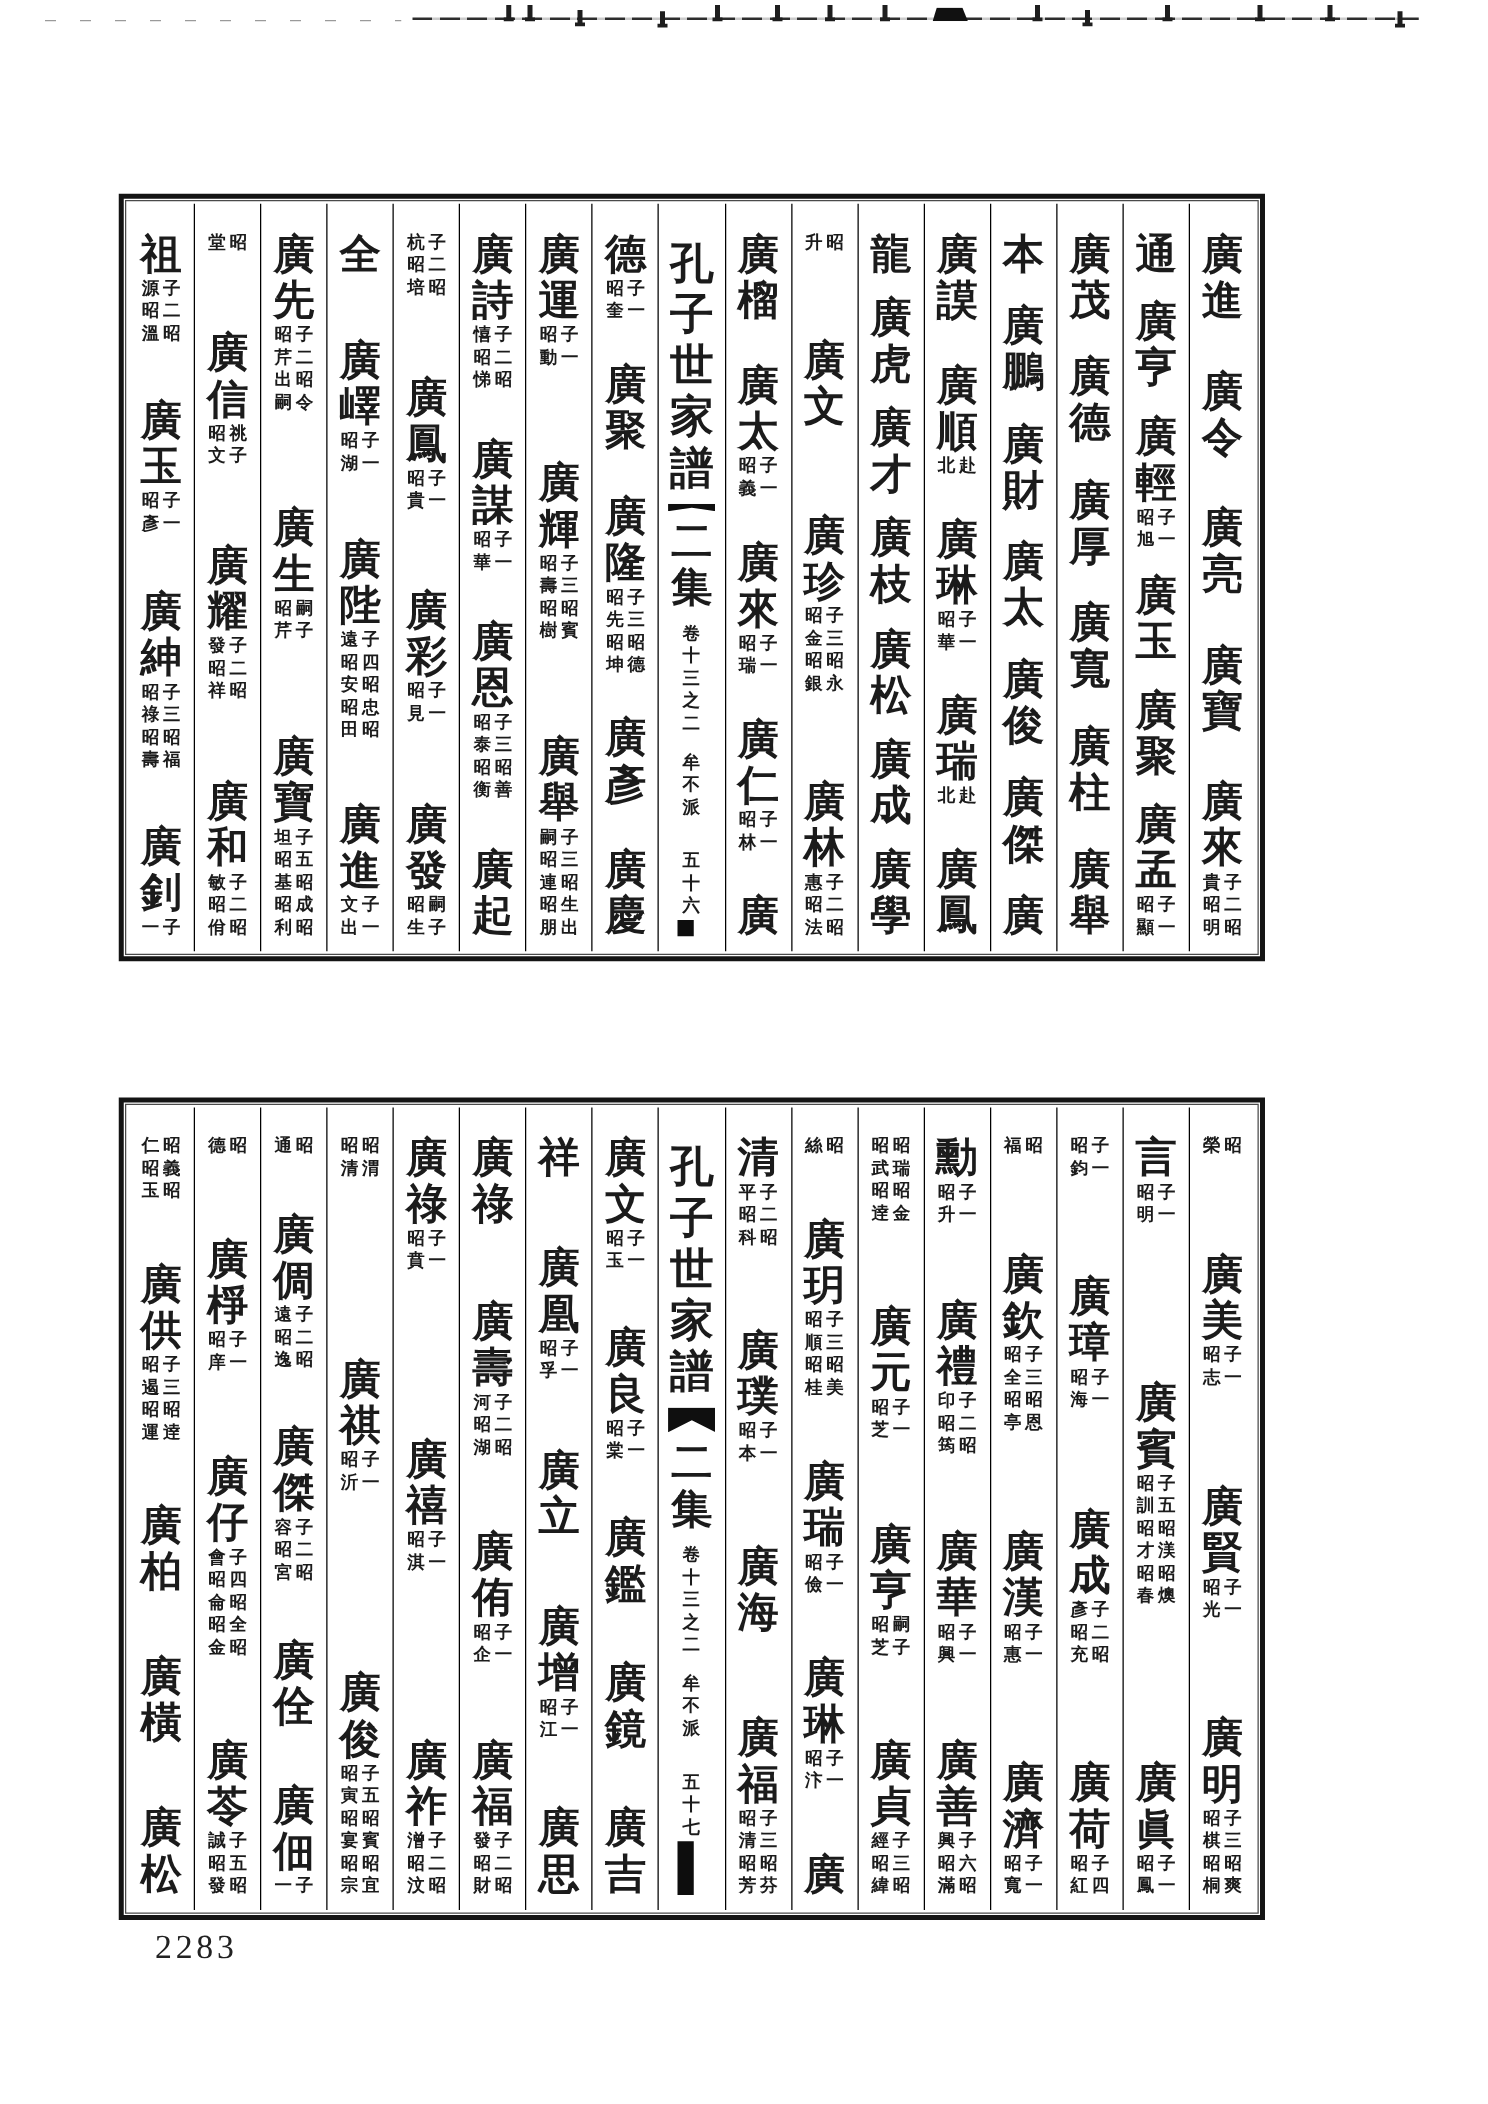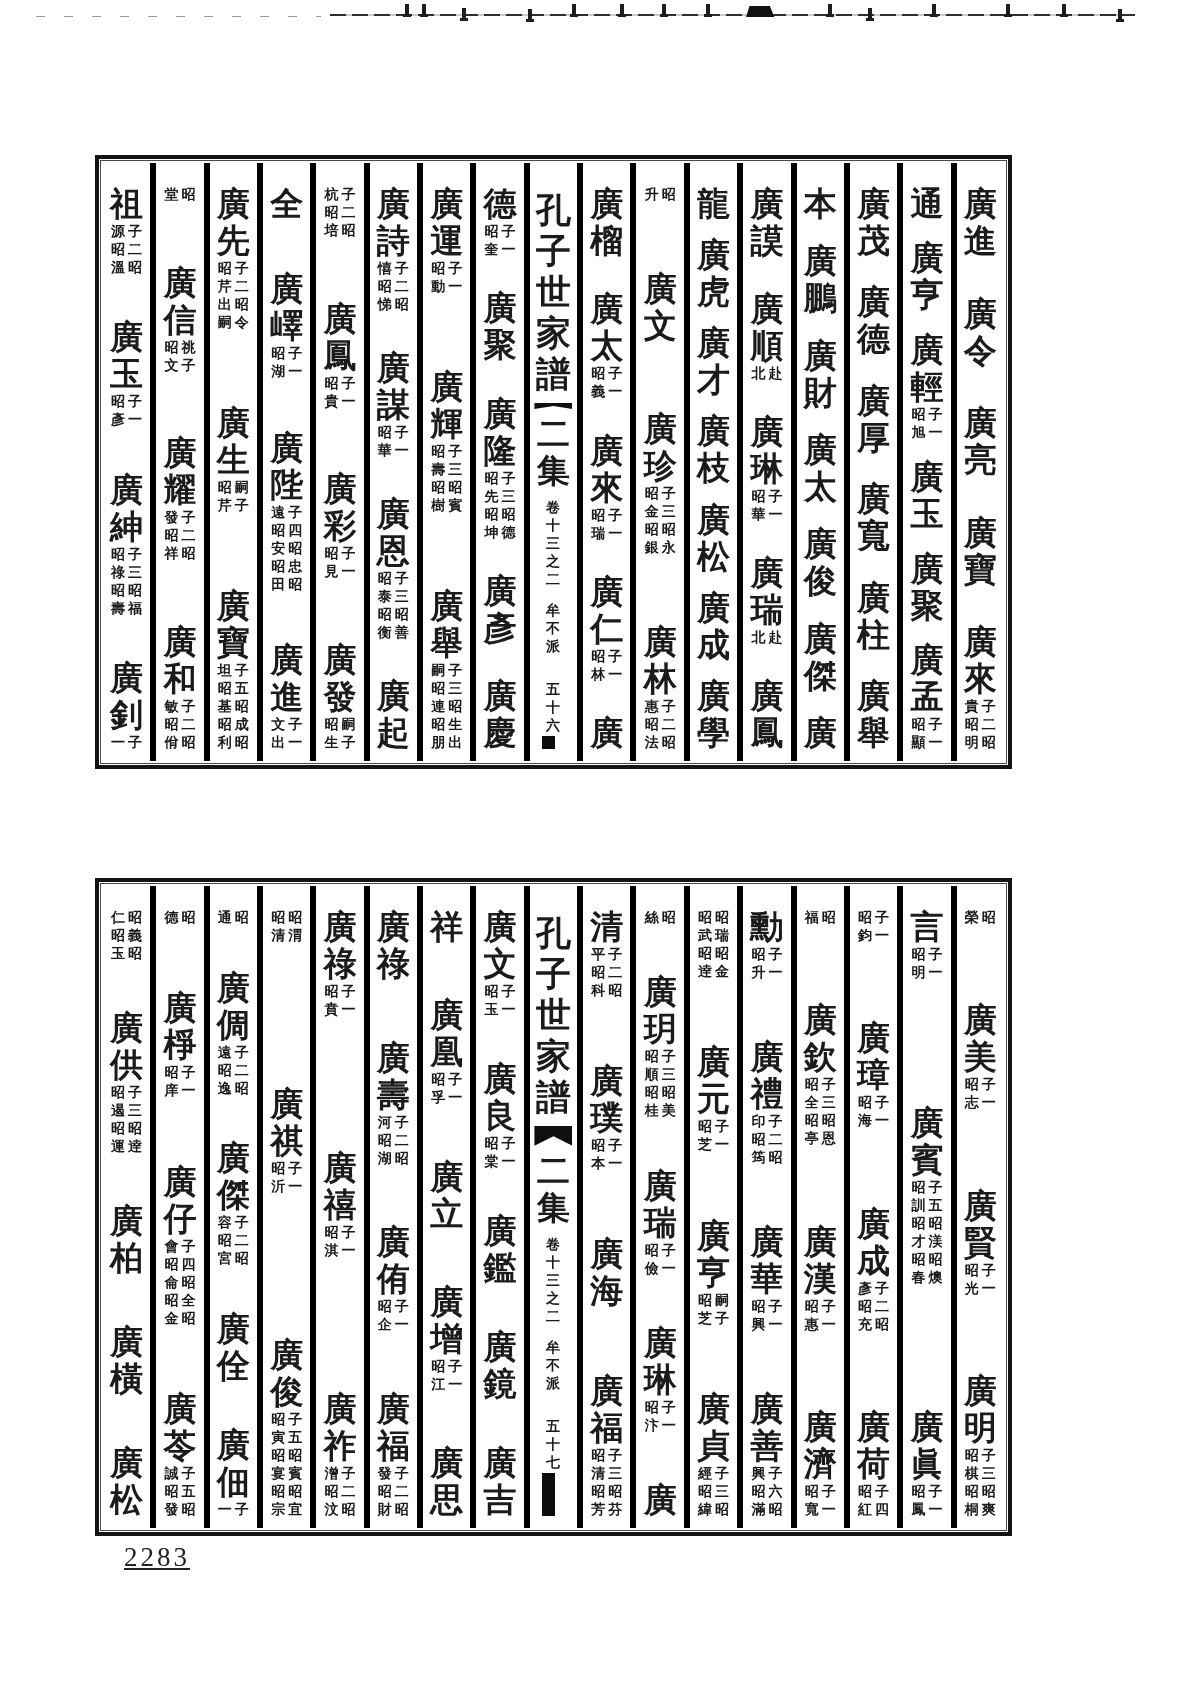--- a/index.html
+++ b/index.html
@@ -20,41 +20,41 @@
   .tick{position:absolute;top:4px;width:4px;height:12px;background:#1e1e1e;}
   .tick:after{content:"";position:absolute;left:-2px;top:10px;width:8px;height:3px;background:#1e1e1e;}
   .blob{position:absolute;left:742px;top:6px;width:34px;height:11px;background:#111;
     clip-path:polygon(12% 100%,22% 0,82% 0,95% 100%);}
   
   .gbox{position:absolute;left:95px;width:917px;border:4px solid #141414;background:#fff;box-sizing:border-box;}
   .gbox:before{content:"";position:absolute;inset:1px;border:1px solid #4a4a4a;pointer-events:none;}
   #box-top{top:155px;height:614px;}
   #box-bottom{top:878px;height:658px;}
   .cols{position:absolute;inset:4px;display:flex;flex-direction:row-reverse;}
-  .gcol{flex:1 1 0;border-left:6px solid #000000;box-sizing:border-box;overflow:hidden;}
+  .gcol{flex:1 1 0;border-left:1px solid #000000;box-sizing:border-box;overflow:hidden;}
   .gcol:last-child{border-left:none;}
   .colinner{display:flex;flex-direction:column;justify-content:space-between;
     align-items:center;height:100%;box-sizing:border-box;padding:22px 0 8px;}
   .ent{display:flex;flex-direction:column;align-items:center;margin:1px 0;}
   .nchar{font-size:33px;line-height:37px;font-weight:700;letter-spacing:0;}
   .arow{font-size:14px;line-height:18px;font-weight:700;letter-spacing:3px;text-indent:3px;white-space:nowrap;}
   
   .tcol{justify-content:flex-start;padding-top:26px;}
   .t-work .nchar{font-size:35px;line-height:41px;}
   .fishtail{width:38px;height:44px;background:#0f0f0f;margin:7px 0 5px;
     clip-path:polygon(0 0,100% 0,100% 100%,50% 52%,0 100%);}
   .t-coll{margin-top:2px;}
   .t-chap{margin-top:8px;}
   .t-chap .arow,.t-branch .arow,.t-page .arow{font-size:14px;line-height:18px;letter-spacing:1px;text-indent:0;}
   .t-branch{margin-top:12px;}
   .t-page{margin-top:24px;}
   .t-bar{width:13px;height:96px;background:#0d0d0d;margin-top:auto;margin-bottom:4px;transform:translateX(-5px);}
   
   .pageno{position:absolute;left:124px;top:1542px;font-size:27px;letter-spacing:3px;color:#222;
-    font-family:"Liberation Serif","DejaVu Serif",serif;text-decoration:underline;}
+    font-family:"Liberation Serif","DejaVu Serif",serif;}
 </style>
 </head>
 <body>
 
 <div class="ruler">
   <div class="faintline"></div>
   <div class="baseline"></div>
   <div class="tick" style="left:405px"></div>
   <div class="tick" style="left:422px"></div>
   <div class="tick" style="left:462px;top:8px"></div>

